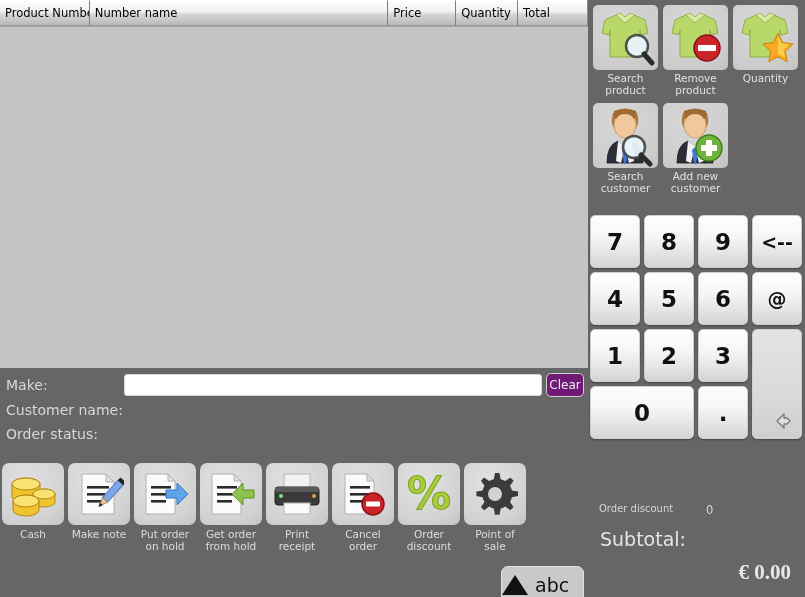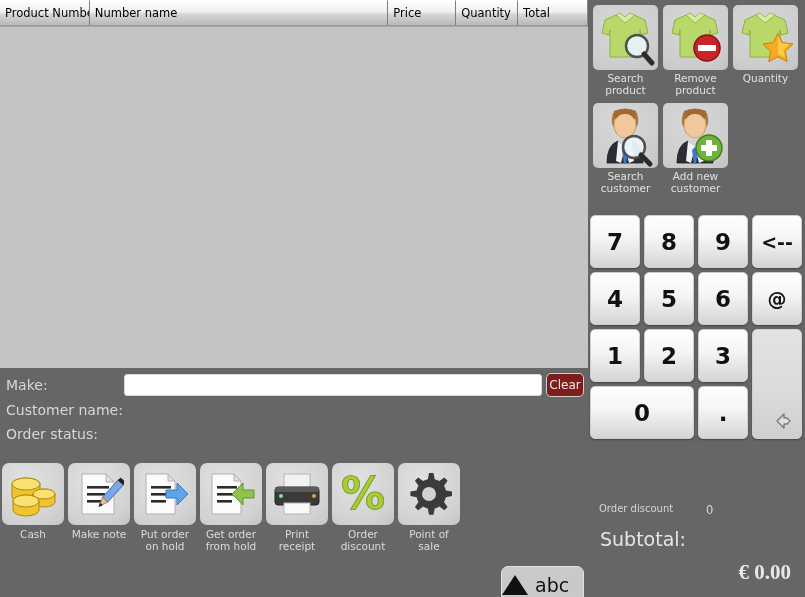--- a/index.html
+++ b/index.html
@@ -48,21 +48,21 @@
   .lbl { font-size: 14px; color: #d8d8d8; font-family: "DejaVu Sans", sans-serif; }
   .lbl-input { width: 118px; }
   .txt-input {
     width: 418px; height: 22px;
     background: #ffffff; border: 1px solid #d8d8d8; border-radius: 3px;
     font-size: 12px; padding: 0 5px; color: #000;
     font-family: "DejaVu Sans", sans-serif; outline: none;
   }
   .btn-clear {
     margin-left: 4px; width: 38px; height: 24px;
-    background: #7f1d1d; border: 1px solid #cfcfcf; border-radius: 5px;
+    background: #701a75; border: 1px solid #cfcfcf; border-radius: 5px;
     color: #ededed; font-size: 12px; line-height: 22px; text-align: center;
     font-family: "DejaVu Sans", sans-serif; cursor: pointer;
   }
   .row-cust { position: absolute; left: 6px; top: 34px; font-size: 14px; color: #d8d8d8; }
   .row-stat { position: absolute; left: 6px; top: 58px; font-size: 14px; color: #d8d8d8; }
 
   
   .toolbar { position: absolute; left: 0px; top: 461px; width: 592px; height: 100px; display: flex; }
   .tool {
     width: 66px; height: 100px; display: flex; flex-direction: column;
@@ -231,20 +231,34 @@
           <rect x="4" y="15" width="44" height="18" rx="3" fill="#3a3a3a" stroke="#222"></rect>
           <rect x="4" y="15" width="44" height="5" rx="2" fill="#5a5a5a"></rect>
           <rect x="13" y="31" width="26" height="11" fill="#fafafa" stroke="#b5b5b5"></rect>
           <circle cx="10" cy="24" r="2" fill="#7fe87f"></circle>
           <circle cx="43" cy="24" r="2" fill="#e8a03a"></circle>
         </svg>
       </div>
       <div class="tool-lbl">Print<br>receipt</div>
     </div>
 
+    <div class="tool">
+      <div class="tool-ico">
+        <svg width="50" height="48" viewBox="0 0 50 48">
+          <path d="M7 4 h22 l7 7 v33 h-29 z" fill="#fbfbfb" stroke="#b0b0b0"></path>
+          <path d="M29 4 v7 h7 z" fill="#e0e0e0" stroke="#b0b0b0"></path>
+          <rect x="12" y="16" width="20" height="2.6" fill="#2b2b2b"></rect>
+          <rect x="12" y="23" width="20" height="2.6" fill="#2b2b2b"></rect>
+          <rect x="12" y="30" width="15" height="2.6" fill="#2b2b2b"></rect>
+          <circle cx="35" cy="34" r="11" fill="#c8242a" stroke="#8d1116" stroke-width="1.5"></circle>
+          <rect x="28" y="31.5" width="14" height="5" rx="1" fill="#fff"></rect>
+        </svg>
+      </div>
+      <div class="tool-lbl">Cancel<br>order</div>
+    </div>
 
     <div class="tool">
       <div class="tool-ico">
         <svg width="48" height="46" viewBox="0 0 48 46">
           <text x="24" y="38" font-family="DejaVu Sans, sans-serif" font-size="44" font-weight="bold" fill="#a8cc3a" stroke="#7da023" stroke-width="1" text-anchor="middle">%</text>
         </svg>
       </div>
       <div class="tool-lbl">Order<br>discount</div>
     </div>
 

